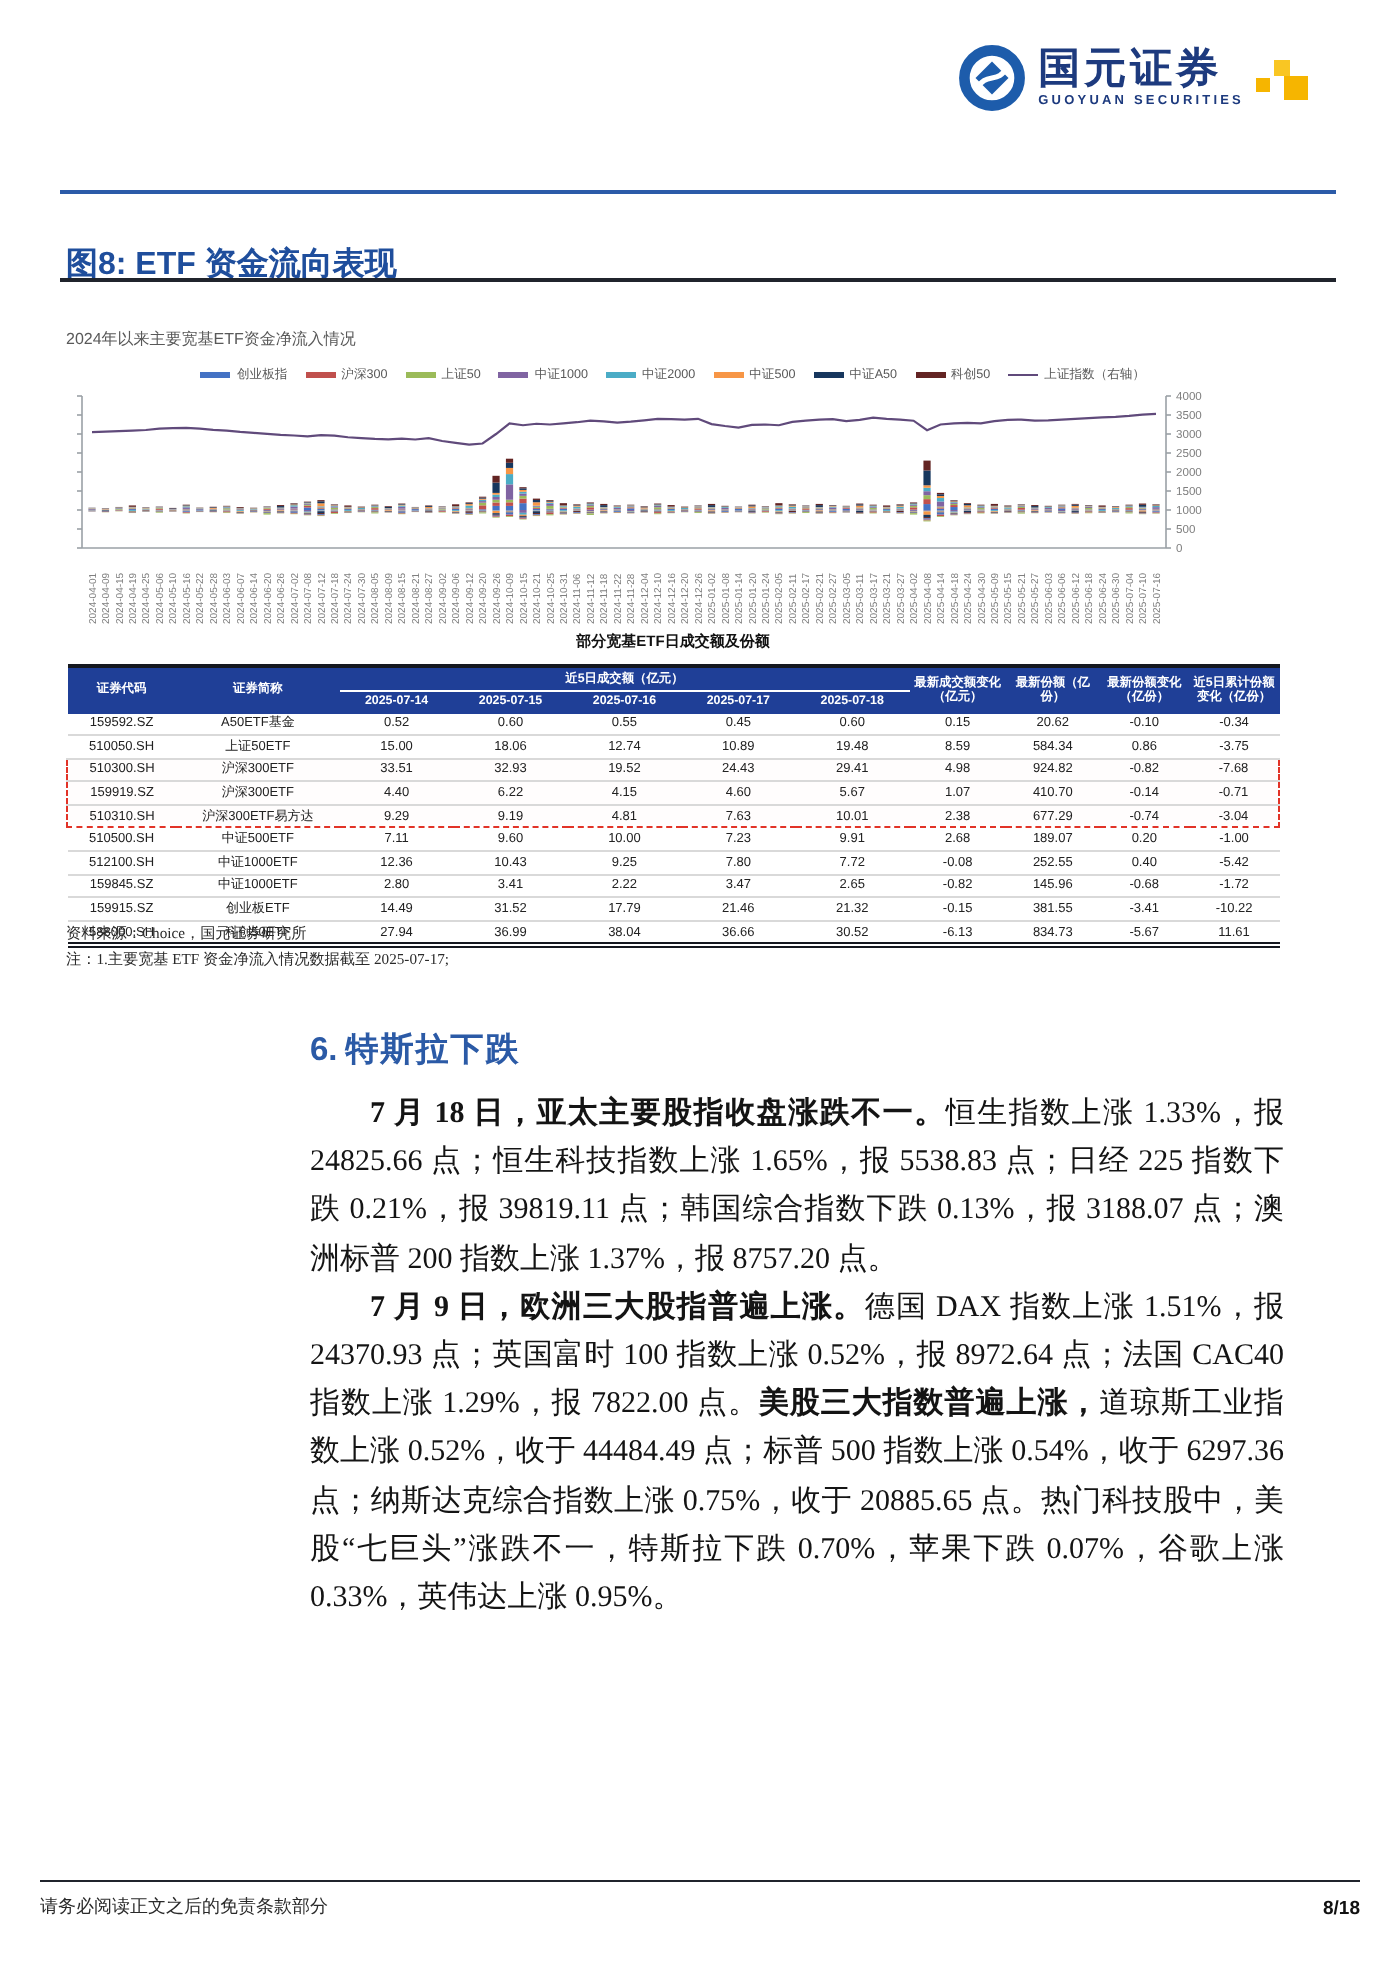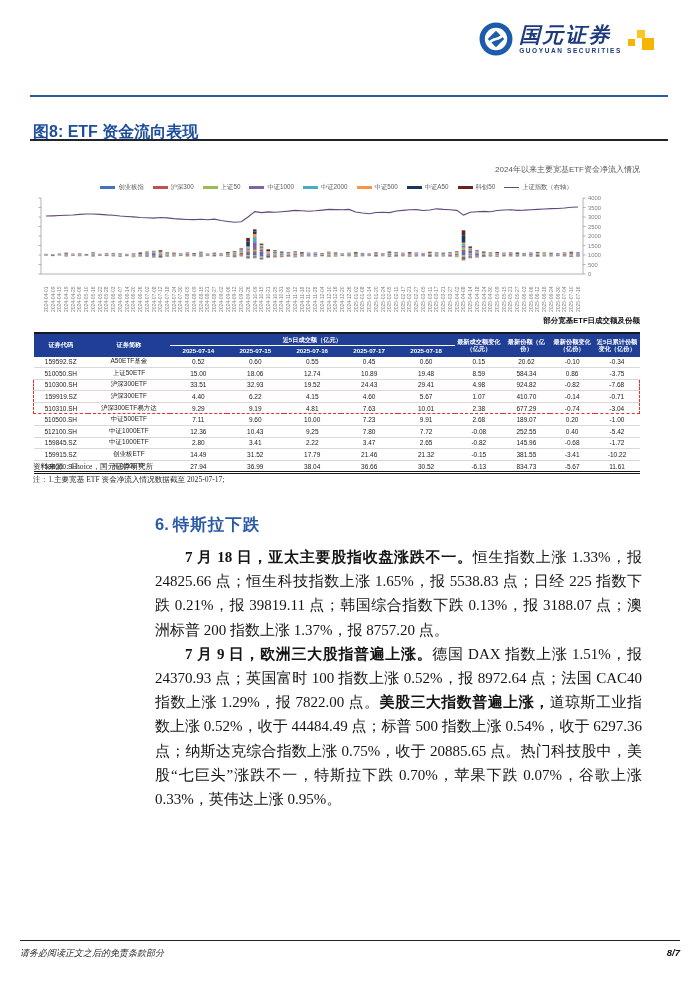--- a/index.html
+++ b/index.html
@@ -2,46 +2,46 @@
 <html><head>
 <meta charset="utf-8">
 <style>
   html,body{margin:0;padding:0;background:#e8e8e8;}
   .page{position:relative;width:700px;height:990px;background:#ffffff;margin:0 auto;
         font-family:"Liberation Serif","DejaVu Serif",serif;color:#1a1a1a;overflow:hidden;}
   
   .logo{position:absolute;top:22px;right:44px;display:flex;align-items:center;gap:6px;}
   .logo-text{display:flex;flex-direction:column;line-height:1;}
   .logo-cn{font-family:"Liberation Sans","DejaVu Sans",sans-serif;font-weight:bold;font-size:21px;
-           color:#1d3a7e;letter-spacing:2px;font-style:italic;}
+           color:#1d3a7e;letter-spacing:2px;}
   .logo-en{font-family:"Liberation Sans","DejaVu Sans",sans-serif;font-weight:bold;font-size:6.5px;
            color:#1d3a7e;letter-spacing:1.6px;margin-top:3px;}
   .logo-squares{position:relative;width:28px;height:30px;}
   .logo-squares i{position:absolute;background:#f6b500;display:block;}
   .sq1{width:7px;height:7px;left:0;top:15px;}
   .sq2{width:8px;height:8px;left:9px;top:6px;background:#f9c623 !important;}
   .sq3{width:12px;height:12px;left:14px;top:14px;}
   .header-rule{position:absolute;top:95px;left:30px;width:638px;height:2.2px;background:#2b5ba8;}
   
   .fig-caption{position:absolute;top:122px;left:33px;font-family:"Liberation Sans","DejaVu Sans",sans-serif;
                font-weight:bold;font-size:16px;color:#1f4e9c;}
   .caption-rule{position:absolute;top:139px;left:30px;width:638px;height:1.6px;background:#20242c;}
   
   .chart{position:absolute;top:156px;left:33px;width:607px;
          font-family:"Liberation Sans","DejaVu Sans",sans-serif;}
-  .chart-title{text-align:right;font-size:8px;color:#595959;margin-top:8px;}
+  .chart-title{text-align:left;font-size:8px;color:#595959;margin-top:8px;}
   .chart-legend{display:flex;justify-content:center;align-items:center;gap:9px;margin:8px 0 2px 0;flex-wrap:nowrap;}
   .legend-item{display:flex;align-items:center;gap:3px;}
   .legend-swatch{width:15px;height:3px;display:inline-block;}
   .legend-swatch.line{height:1.5px;}
   .legend-label{font-size:6.3px;color:#595959;white-space:nowrap;}
   
   .tbl-wrap{position:absolute;top:316px;left:33px;width:607px;
             font-family:"Liberation Sans","DejaVu Sans",sans-serif;}
-  .tbl-title{text-align:right;font-size:7.5px;font-weight:bold;color:#111;margin-bottom:6px;}
+  .tbl-title{text-align:center;font-size:7.5px;font-weight:bold;color:#111;margin-bottom:6px;}
   table.etf{width:100%;border-collapse:collapse;table-layout:fixed;border-top:2px solid #15181f;
             border-bottom:3px double #15181f;}
   table.etf th{background:#1f3f97;color:#fff;font-size:6.2px;font-weight:bold;padding:1.5px 1px;
                text-align:center;vertical-align:middle;line-height:1.25;}
   table.etf th.group{border-bottom:1px solid #ffffff;}
   table.etf td{font-size:6.5px;color:#222;text-align:center;padding:0 1px;height:10.6px;
                border-bottom:0.5px solid #d9d9d9;white-space:nowrap;overflow:hidden;}
   table.etf tr:last-child td{border-bottom:none;}
   tr.hl td{background:#fffdfd;}
   tr.hl-top td{border-top:1.5px dashed #e23327;}
@@ -54,21 +54,21 @@
   .section-heading{position:absolute;top:514px;left:155px;color:#2b5aa6;}
   .section-no{font-family:"Liberation Sans","DejaVu Sans",sans-serif;font-weight:bold;font-size:16.5px;}
   .section-title{font-weight:bold;font-size:16.5px;letter-spacing:1px;}
   .body-text{position:absolute;top:545px;left:155px;width:487px;font-size:15px;line-height:24.2px;
              text-align:justify;color:#141414;}
   .body-text p{margin:0;text-indent:2em;}
   .body-text b{font-weight:bold;}
   
   .footer-rule{position:absolute;top:940px;left:20px;width:660px;height:1.2px;background:#20242c;}
   .footer{position:absolute;top:947px;left:20px;width:660px;display:flex;justify-content:space-between;
-          align-items:flex-start;font-style:italic;}
+          align-items:flex-end;}
   .footer-disclaimer{font-size:9px;color:#2a2a2a;}
   .footer-page{font-family:"Liberation Sans","DejaVu Sans",sans-serif;font-size:9.5px;font-weight:bold;color:#111;}
 </style>
 </head>
 <body>
 
 <div class="page">
 
   <div class="logo">
     <svg width="34" height="34" viewBox="0 0 32 32">
@@ -1705,16 +1705,16 @@
     <span class="section-title">特斯拉下跌</span>
   </div>
   <div class="body-text">
       <p><b>7 月 18 日，亚太主要股指收盘涨跌不一。</b><span>恒生指数上涨 1.33%，报 24825.66 点；恒生科技指数上涨 1.65%，报 5538.83 点；日经 225 指数下跌 0.21%，报 39819.11 点；韩国综合指数下跌 0.13%，报 3188.07 点；澳洲标普 200 指数上涨 1.37%，报 8757.20 点。</span></p>
       <p><b>7 月 9 日，欧洲三大股指普遍上涨。</b><span>德国 DAX 指数上涨 1.51%，报 24370.93 点；英国富时 100 指数上涨 0.52%，报 8972.64 点；法国 CAC40 指数上涨 1.29%，报 7822.00 点。</span><b>美股三大指数普遍上涨，</b><span>道琼斯工业指数上涨 0.52%，收于 44484.49 点；标普 500 指数上涨 0.54%，收于 6297.36 点；纳斯达克综合指数上涨 0.75%，收于 20885.65 点。热门科技股中，美股“七巨头”涨跌不一，特斯拉下跌 0.70%，苹果下跌 0.07%，谷歌上涨 0.33%，英伟达上涨 0.95%。</span></p>
     </div>
 
   <div class="footer-rule"></div>
   <div class="footer">
     <span class="footer-disclaimer">请务必阅读正文之后的免责条款部分</span>
-    <span class="footer-page">8/7</span>
+    <span class="footer-page">8/18</span>
   </div>
 
 </div>
 
 </body></html>

